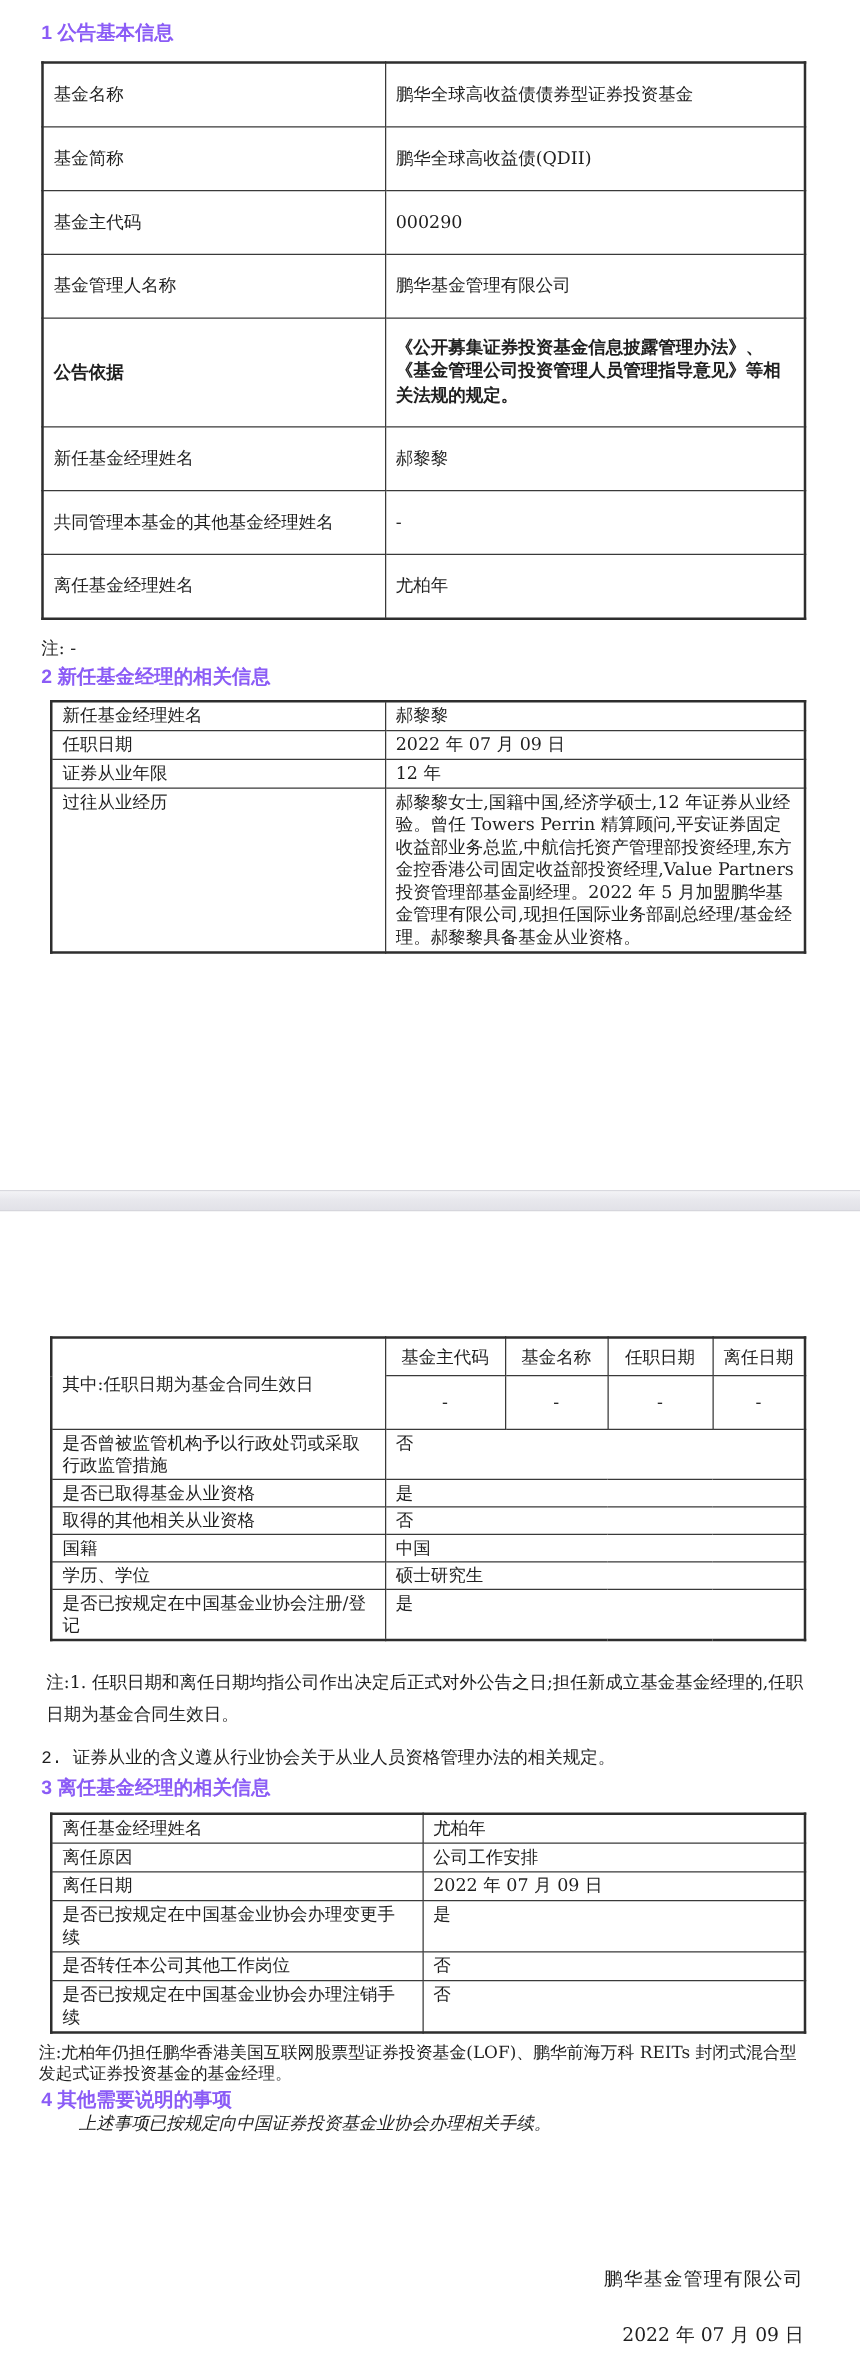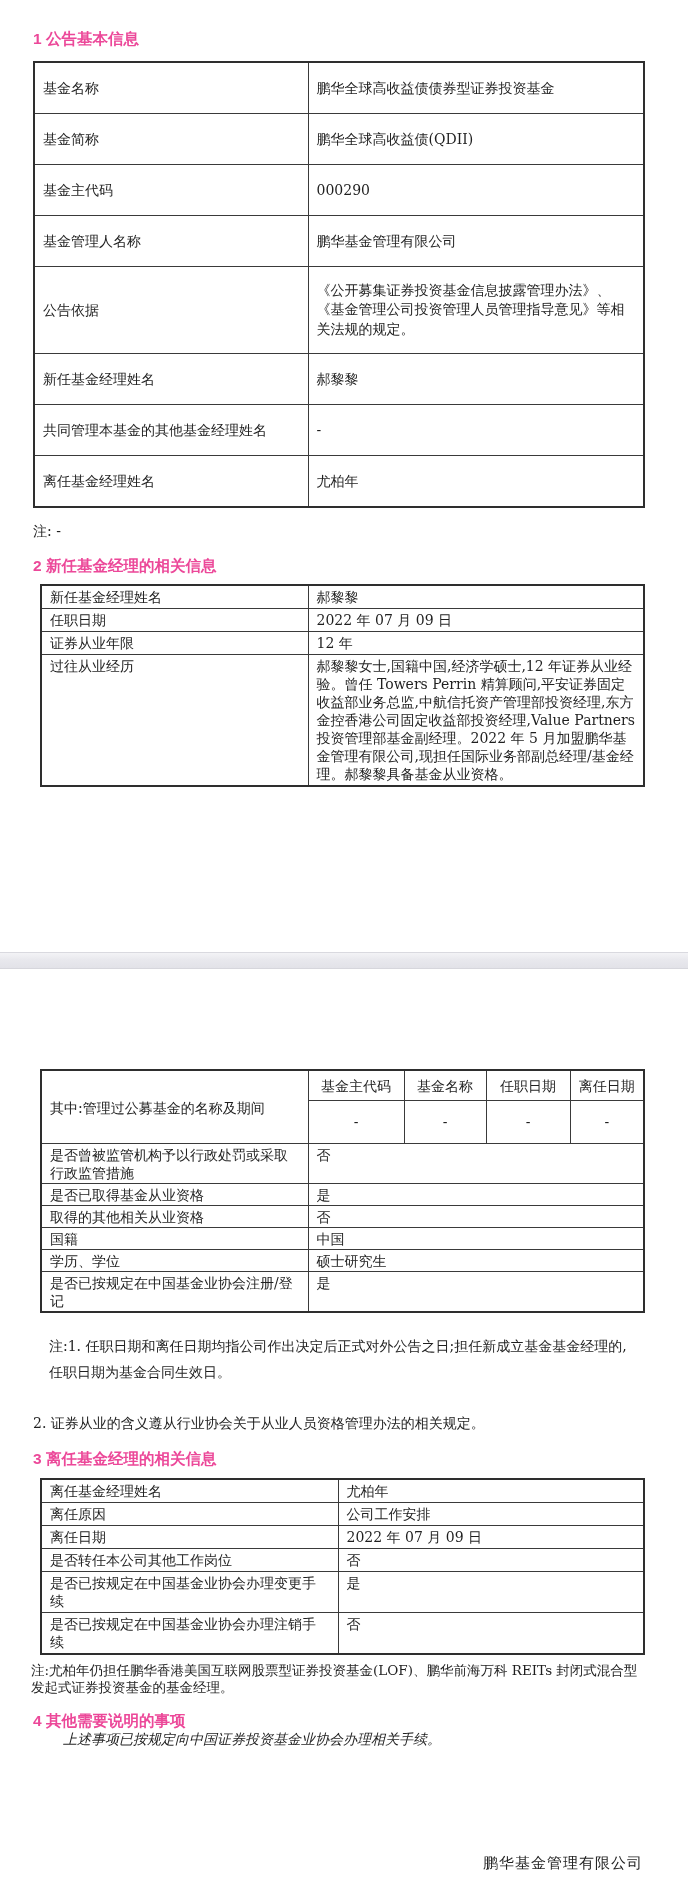--- a/index.html
+++ b/index.html
@@ -12,40 +12,40 @@
   .page2{height:926px;box-sizing:border-box;padding-top:100px;overflow:hidden;}
   .separator{
     height:17px;width:688px;
     background:linear-gradient(180deg,#f3f3f6 0%,#e8e8ed 45%,#e2e2e8 100%);
     border-top:1px solid #d9d9df;border-bottom:1px solid #d6d6dc;
     box-sizing:border-box;
   }
   h2.sec{
     font-family:"Liberation Sans","DejaVu Sans",sans-serif;
     font-weight:700;font-size:15.5px;line-height:18px;
-    margin:16px 0 0 33px;color:#ec4899;
+    margin:4px 0 0 33px;color:#8b5cf6;
   }
   table{border-collapse:collapse;table-layout:fixed;font-size:14px;color:#1f1f1f;}
   td{border:1px solid #3a3a3a;word-break:break-all;}
   .t1{margin:13px 0 0 33px;width:610px;border:2px solid #2e2e2e;}
   .t1 td{height:50px;padding:0 10px 0 8px;vertical-align:middle;line-height:17px;}
-  .t1 tr.tall td{height:86px;}
+  .t1 tr.tall td{height:86px;font-weight:bold;}
   .t1 tr.tall td.val{line-height:19.5px;}
   .note{margin:14px 0 0 33px;font-size:14px;line-height:19px;width:616px;}
   .h2b{margin-top:32px;}
   .t2{margin:9px 0 0 40px;width:603px;border:2px solid #2e2e2e;}
   .t2 td{padding:2px 8px;line-height:18px;vertical-align:top;}
   .t3{margin:0 0 0 40px;width:603px;border:2px solid #2e2e2e;}
   .t3 td{padding:2px 8px 1px;line-height:18px;vertical-align:top;}
   .t3 td.mlabel{vertical-align:middle;}
   .t3 tr.hdr td.c{height:29px;text-align:center;vertical-align:middle;padding:0 4px;}
   .t3 tr.dash td.c{height:42px;text-align:center;vertical-align:middle;padding:0 4px;}
   .noteblock{margin:20px 0 0 33px;width:616px;font-size:14px;}
-  .noteblock .p1{line-height:26px;margin:16px;}
-  .noteblock .p2{line-height:21px;margin:28px 0 0 0;}
+  .noteblock .p1{line-height:26px;margin:4px;}
+  .noteblock .p2{line-height:21px;margin:12px 0 0 0;font-family:Liberation Mono, monospace;}
   .h3b{margin-top:24px;}
   .t4{margin:10px 0 0 40px;width:603px;border:2px solid #2e2e2e;}
   .t4 td{padding:2px 8px;line-height:18px;vertical-align:top;}
   .note3{margin:7px 0 0 31px;width:616px;font-size:13.5px;line-height:17px;}
   .h4b{margin-top:17px;}
   .para{margin:0 0 0 33px;width:616px;font-size:14px;line-height:18px;text-indent:30px;font-style:italic;}
   .footer-company{margin:106px 45px 0 0;text-align:right;font-size:15px;letter-spacing:1px;}
   .footer-date{margin:26px 45px 0 0;text-align:right;font-size:15px;}
 </style>
 </head>
@@ -134,21 +134,21 @@
   <table class="t3">
     <colgroup>
       <col style="width:267px">
         <col style="width:96px">
         <col style="width:82px">
       <col style="width:84px">
         <col style="width:74px">
     </colgroup>
     <tbody>
         <tr class="hdr">
-      <td rowspan="2" class="mlabel">其中:管理过公募基金的名称及期间</td>
+      <td rowspan="2" class="mlabel">其中:任职日期为基金合同生效日</td>
       <td class="c">基金主代码</td>
       <td class="c">基金名称</td>
       <td class="c">任职日期</td>
       <td class="c">离任日期</td>
     </tr>
     <tr class="dash">
       <td class="c">-</td>
       <td class="c">-</td>
       <td class="c">-</td>
       <td class="c">-</td>
@@ -199,28 +199,28 @@
     </tr>
     <tr>
       <td>离任原因</td>
       <td>公司工作安排</td>
     </tr>
     <tr>
       <td>离任日期</td>
       <td>2022 年 07 月 09 日</td>
     </tr>
     <tr>
+      <td>是否已按规定在中国基金业协会办理变更手续</td>
+      <td>是</td>
+    </tr>
+    <tr>
       <td>是否转任本公司其他工作岗位</td>
       <td>否</td>
     </tr>
     <tr>
-      <td>是否已按规定在中国基金业协会办理变更手续</td>
-      <td>是</td>
-    </tr>
-    <tr>
       <td>是否已按规定在中国基金业协会办理注销手续</td>
       <td>否</td>
     </tr>
   </tbody>
     </table>
 
   <div class="note3">注:尤柏年仍担任鹏华香港美国互联网股票型证券投资基金(LOF)、鹏华前海万科 REITs 封闭式混合型发起式证券投资基金的基金经理。</div>
 
   <h2 class="sec h4b">4 其他需要说明的事项</h2>
 

